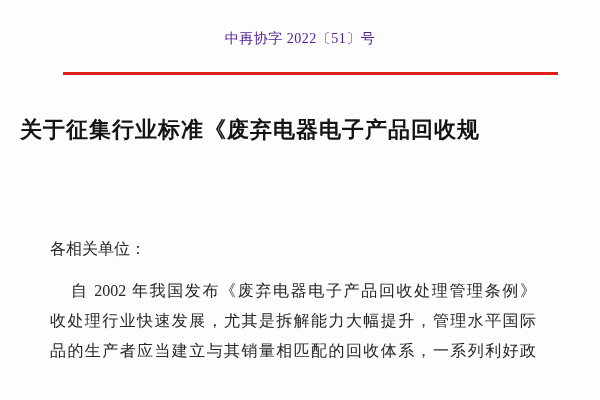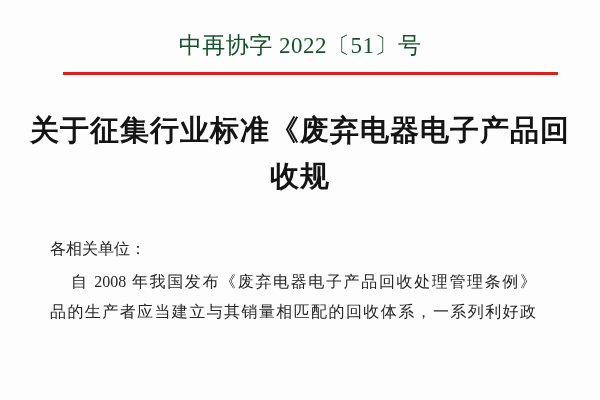--- a/index.html
+++ b/index.html
@@ -11,51 +11,51 @@
     font-family: "Liberation Serif", serif;
   }
   .page {
     position: absolute; inset: 0;
     background: #fdfdfd;
   }
   .doc-number {
     position: absolute;
     top: 30px; left: 0; right: 0;
     text-align: center;
-    font-size: 23px;
+    font-size: 14px;
     letter-spacing: 0.5px;
-    color: #14532d;
+    color: #4c1d95;
   }
   .red-rule {
     position: absolute;
     left: 63px; top: 72px;
     width: 495px; height: 3px;
     background: #dc1f18;
   }
   .doc-title {
     position: absolute;
     top: 107px; left: 20px; right: 20px;
-    text-align: center;
+    text-align: left;
     font-family: "Liberation Sans", sans-serif;
     font-weight: 700;
-    font-size: 29px;
+    font-size: 22px;
     line-height: 46px;
     letter-spacing: 1px;
     color: #141414;
   }
   .body-block {
     position: absolute;
     left: 50px; top: 237px;
     width: 486px;
     font-size: 16px;
     color: #262626;
   }
   .salutation {
     line-height: 24px;
-    margin-bottom: 6px;
+    margin-bottom: 15px;
     text-align: left;
   }
   .para-line {
     line-height: 29.8px;
     text-align: justify;
     text-align-last: justify;
     white-space: nowrap;
   }
   .para-line.first {
     text-indent: 21px;
@@ -69,17 +69,18 @@
   <div class="doc-number">中再协字 2022〔51〕号</div>
 
   <div class="red-rule" style="background: rgb(220, 31, 24);"></div>
 
   <div class="doc-title">
     <div>关于征集行业标准《废弃电器电子产品回收规</div>
   </div>
 
   <div class="body-block">
     <div class="salutation">各相关单位：</div>
-    <div class="para-line first">自 2008 年我国发布《废弃电器电子产品回收处理管理条例》</div>
+    <div class="para-line first">自 2002 年我国发布《废弃电器电子产品回收处理管理条例》</div>
+    <div class="para-line">收处理行业快速发展，尤其是拆解能力大幅提升，管理水平国际</div>
     <div class="para-line">品的生产者应当建立与其销量相匹配的回收体系，一系列利好政</div>
   </div>
 
 </div>
 
 </body></html>

